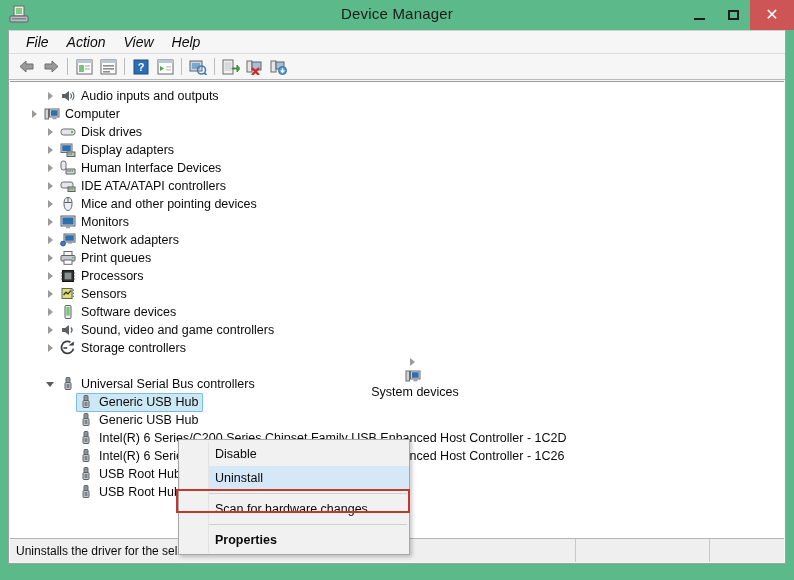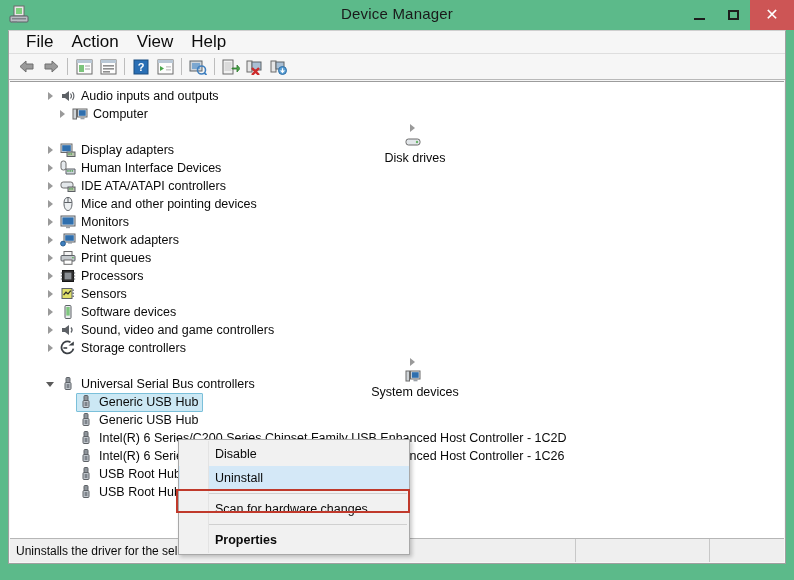--- a/index.html
+++ b/index.html
@@ -42,21 +42,21 @@
     background:#f6f6f6;border:1px solid #a0a0a0;box-sizing:border-box;
     border-top:1px solid #cfcfcf;
   }
   
   .menubar{
     position:absolute;left:0;top:0;width:100%;height:23px;
     background:#f6f6f6;border-bottom:1px solid #dedede;
     display:flex;align-items:center;padding-left:8px;box-sizing:border-box;
   }
   .menu-item{
-    font-size:17px;color:#0b0b0b;padding:3px 9px;cursor:default;
+    font-size:14px;color:#0b0b0b;padding:3px 9px;cursor:default;font-style:italic;
   }
 
   
   .toolbar{
     position:absolute;left:0;top:23px;width:100%;height:26px;
     background:#f6f6f6;border-bottom:1px solid #b9b9b9;
     display:flex;align-items:center;padding-left:6px;box-sizing:border-box;
   }
   .tb-btn{width:24px;height:22px;display:flex;align-items:center;justify-content:center;}
   .tb-sep{width:1px;height:17px;background:#bdbdbd;margin:0 4px;}
@@ -253,32 +253,32 @@
         <div class="row" style="padding-left:36px;">
           <span class="twisty collapsed"></span>
           <span class="ico"><svg width="16" height="16" viewBox="0 0 16 16">
                 <path d="M2 6 L5 6 L9 3 L9 13 L5 10 L2 10 Z" fill="#5d6166"></path>
                 <path d="M10.5 5.5 Q12.5 8 10.5 10.5" stroke="#5d6166" stroke-width="1.1" fill="none"></path>
                 <path d="M12.5 4 Q15.3 8 12.5 12" stroke="#5d6166" stroke-width="1.1" fill="none"></path>
               </svg></span>
           <span class="lbl">Audio inputs and outputs</span>
         </div>
 
-        <div class="row" style="padding-left:48px;">
+        <div class="row" style="padding-left:20px;">
           <span class="twisty collapsed"></span>
           <span class="ico"><svg width="16" height="16" viewBox="0 0 16 16">
                 <rect x="1" y="3" width="3.5" height="10" fill="#cfd4d8" stroke="#6b6b6b"></rect>
                 <rect x="5.5" y="3" width="9.5" height="8" fill="#dfe4e8" stroke="#6b6b6b"></rect>
                 <rect x="6.8" y="4.2" width="6.9" height="5.6" fill="#2f6fae"></rect>
                 <rect x="8.5" y="11.5" width="4" height="1.8" fill="#9aa0a6"></rect>
               </svg></span>
           <span class="lbl">Computer</span>
         </div>
 
-        <div class="row" style="padding-left:36px;flex-direction:column;">
+        <div class="row" style="padding-left:36px;">
           <span class="twisty collapsed"></span>
           <span class="ico"><svg width="16" height="16" viewBox="0 0 16 16">
                 <rect x="1" y="5" width="14" height="6" rx="2.4" fill="#e3e7ea" stroke="#6b6b6b"></rect>
                 <circle cx="12" cy="8" r="1.2" fill="#69b469"></circle>
               </svg></span>
           <span class="lbl">Disk drives</span>
         </div>
 
         <div class="row" style="padding-left:36px;">
           <span class="twisty collapsed"></span>

